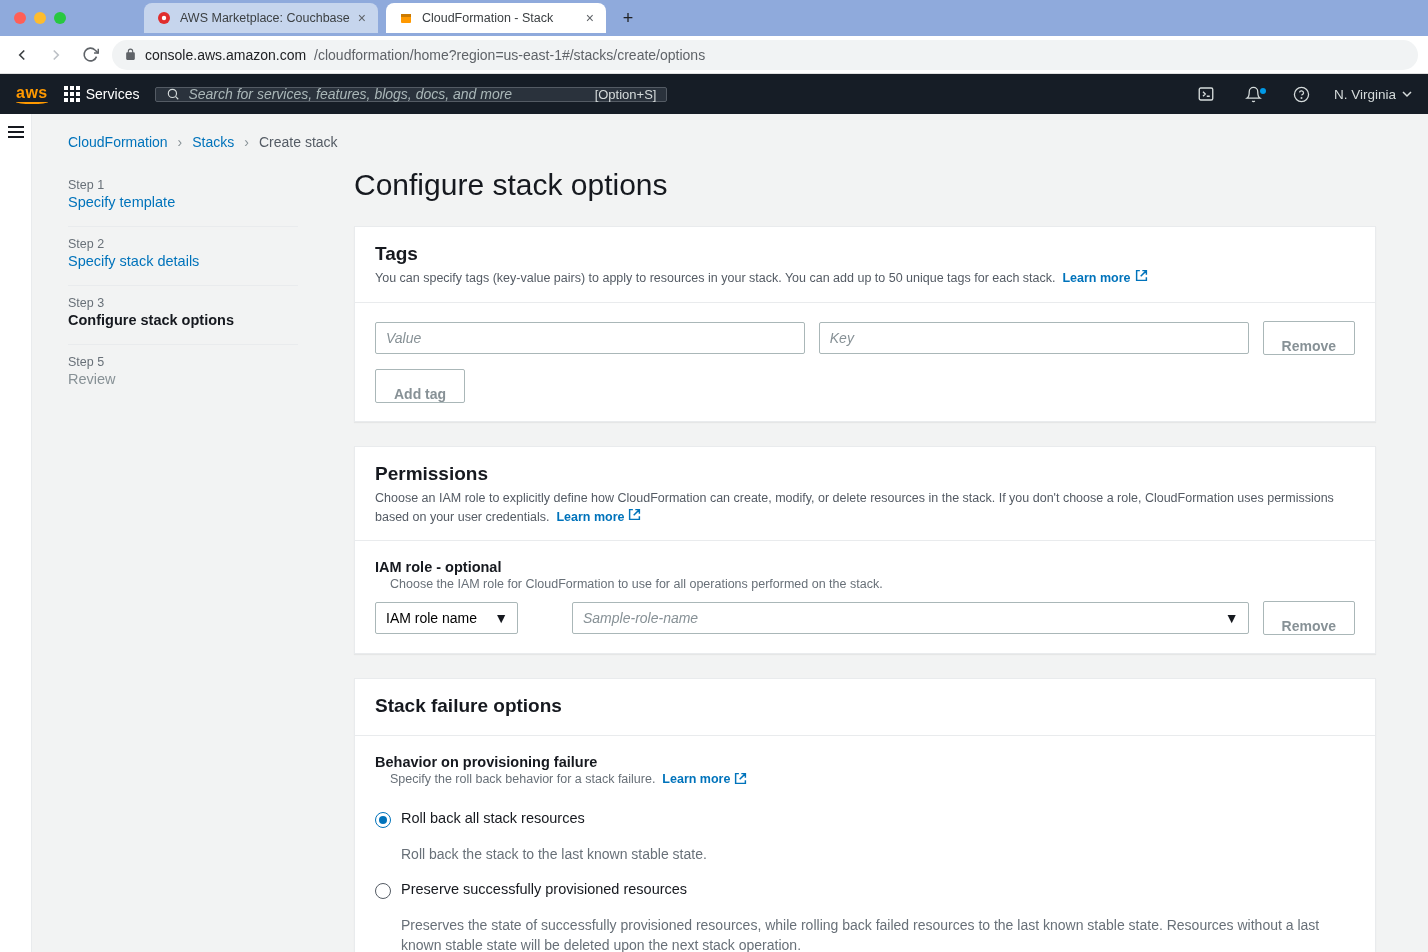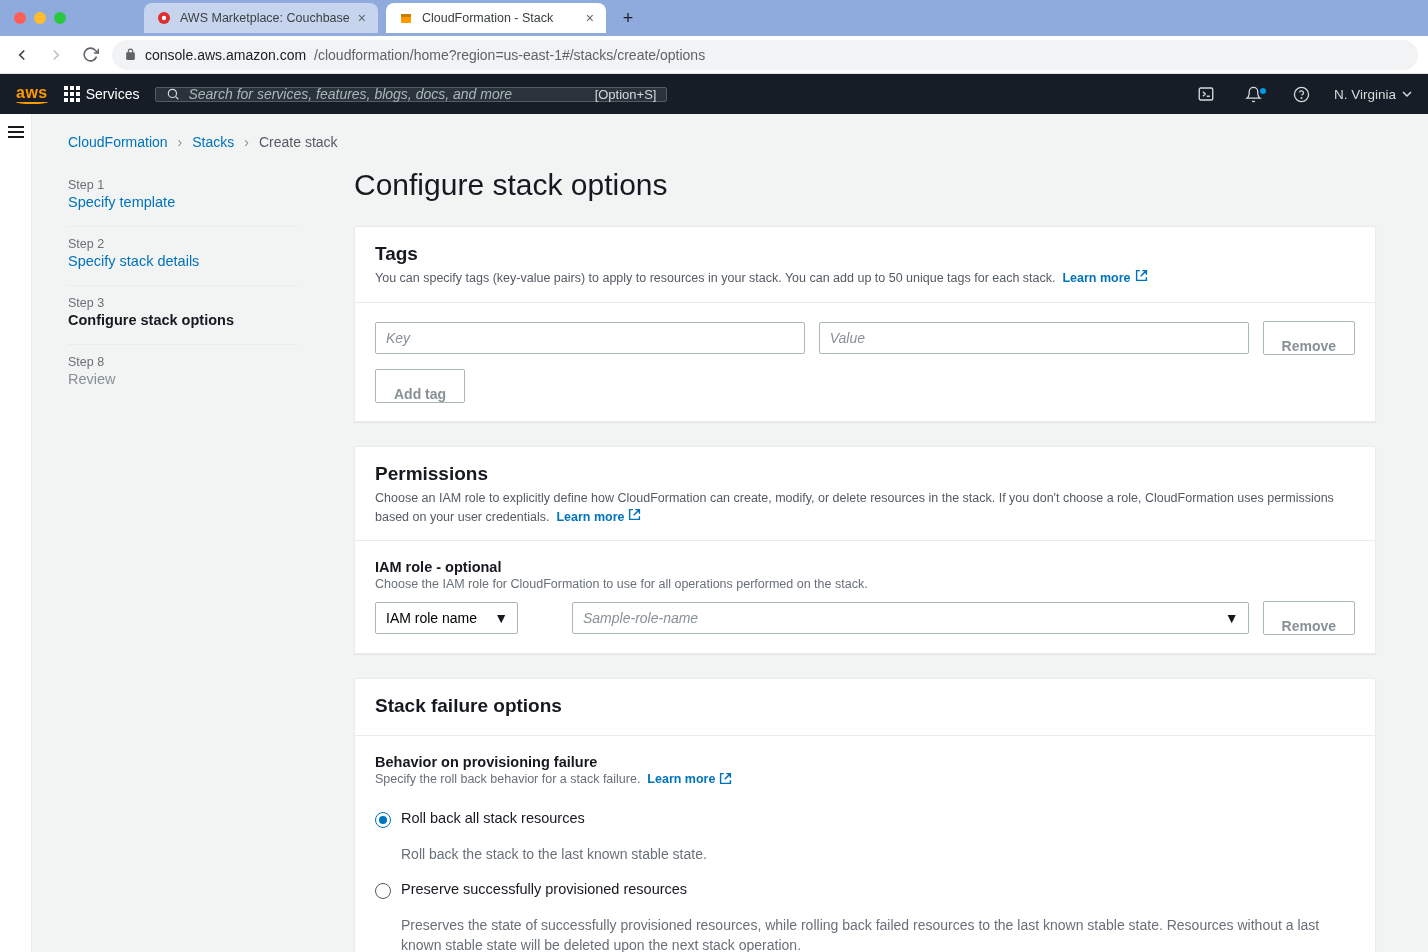--- a/index.html
+++ b/index.html
@@ -74,21 +74,21 @@
   .learn-more { color:#0073bb; text-decoration:none; font-weight:600; display:inline-flex; align-items:flex-start; gap:4px; }
   .ext-icon { width:13px; height:13px; }
   
   .row { display:flex; gap: 14px; align-items:center; }
   .input { height: 32px; border:1px solid #aab7b8; border-radius:2px; padding: 0 10px; font-size: 14px; background:#fff; }
   .input::placeholder { color:#879196; font-style: italic; }
   .btn { height: 32px; border:1px solid #545b64; background:#fff; border-radius:2px; padding: 16px 18px; font-size: 14px; color:#545b64; font-weight:600; cursor:pointer; }
   .btn.muted { color:#879196; border-color:#aab7b8; }
   
   .field-label { font-size: 14.5px; font-weight:700; margin-bottom: 2px; }
-  .field-hint { font-size: 12.5px; color:#687078; margin-bottom: 10px; }
+  .field-hint { font-size: 12.5px; color:#687078; margin-bottom: 10px; margin-left: 15px; }
   
   .select { position:relative; }
   .select .caret { position:absolute; right:10px; top:50%; transform:translateY(-50%); pointer-events:none; color:#16191f; }
   .select .input { padding-right: 28px; width:100%; }
   
   .radio-item { display:flex; gap:10px; padding: 6px 0 10px; }
   .radio-outer { width:16px; height:16px; border:1px solid #545b64; border-radius:50%; margin-top:2px; flex-shrink:0; display:flex; align-items:center; justify-content:center; }
   .radio-outer.checked { border-color:#0073bb; }
   .radio-inner { width:8px; height:8px; background:#0073bb; border-radius:50%; }
   .radio-label { font-size:14.5px; font-weight:400; }
@@ -237,21 +237,21 @@
           </div>
           <div class="step">
             <div class="step-num">Step 2</div>
             <div class="step-name link">Specify stack details</div>
           </div>
           <div class="step">
             <div class="step-num">Step 3</div>
             <div class="step-name active">Configure stack options</div>
           </div>
           <div class="step">
-            <div class="step-num">Step 8</div>
+            <div class="step-num">Step 5</div>
             <div class="step-name disabled">Review</div>
           </div>
         </div>
 
         <div class="content">
           <h1 class="page-title">Configure stack options</h1>
 
           <div class="panel">
             <div class="panel-header">
               <h2>Tags</h2>
@@ -260,22 +260,22 @@
                 &nbsp;<a href="#" class="learn-more">
                     <span>Learn more</span>
                   <svg class="ext-icon" viewBox="0 0 16 16" fill="none" stroke="#0073bb" stroke-width="1.8">
                       <path d="M6 2H2v12h12v-4M9 2h5v5M14 2L7 9"></path>
                     </svg>
                 </a>
               </div>
             </div>
             <div class="panel-body">
               <div class="row" style="margin-bottom:14px;">
+                <input class="input" style="flex: 1 1 0%;" placeholder="Value">
                 <input class="input" style="flex: 1 1 0%;" placeholder="Key">
-                <input class="input" style="flex: 1 1 0%;" placeholder="Value">
                 <button class="btn muted">Remove</button>
               </div>
               <button class="btn muted">Add tag</button>
             </div>
           </div>
 
           <div class="panel">
             <div class="panel-header">
               <h2>Permissions</h2>
               <div class="panel-desc">

